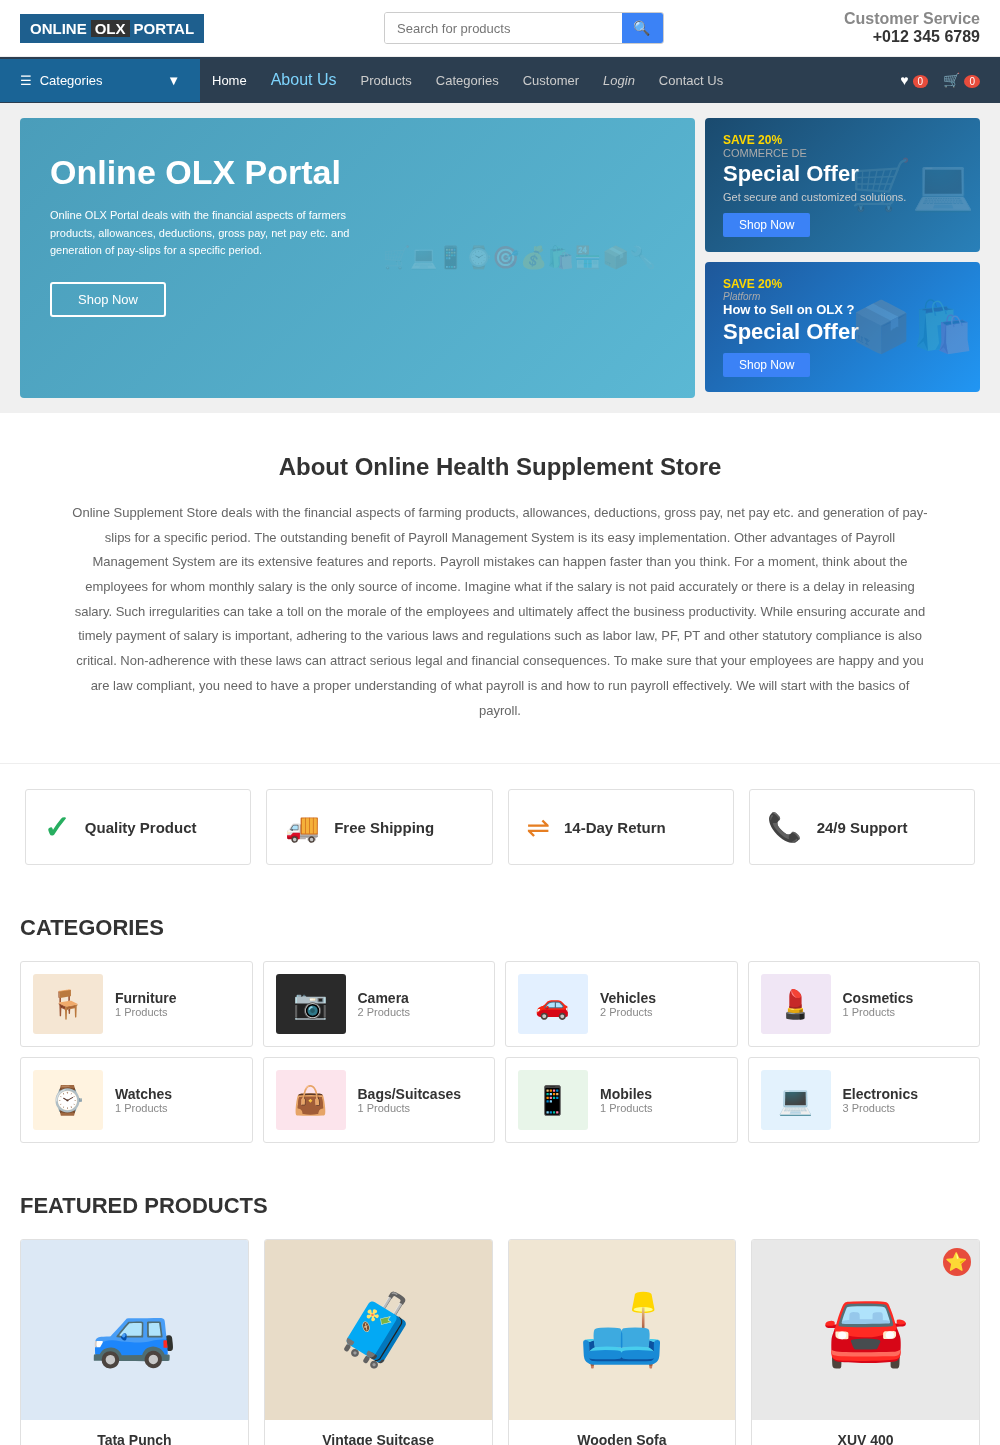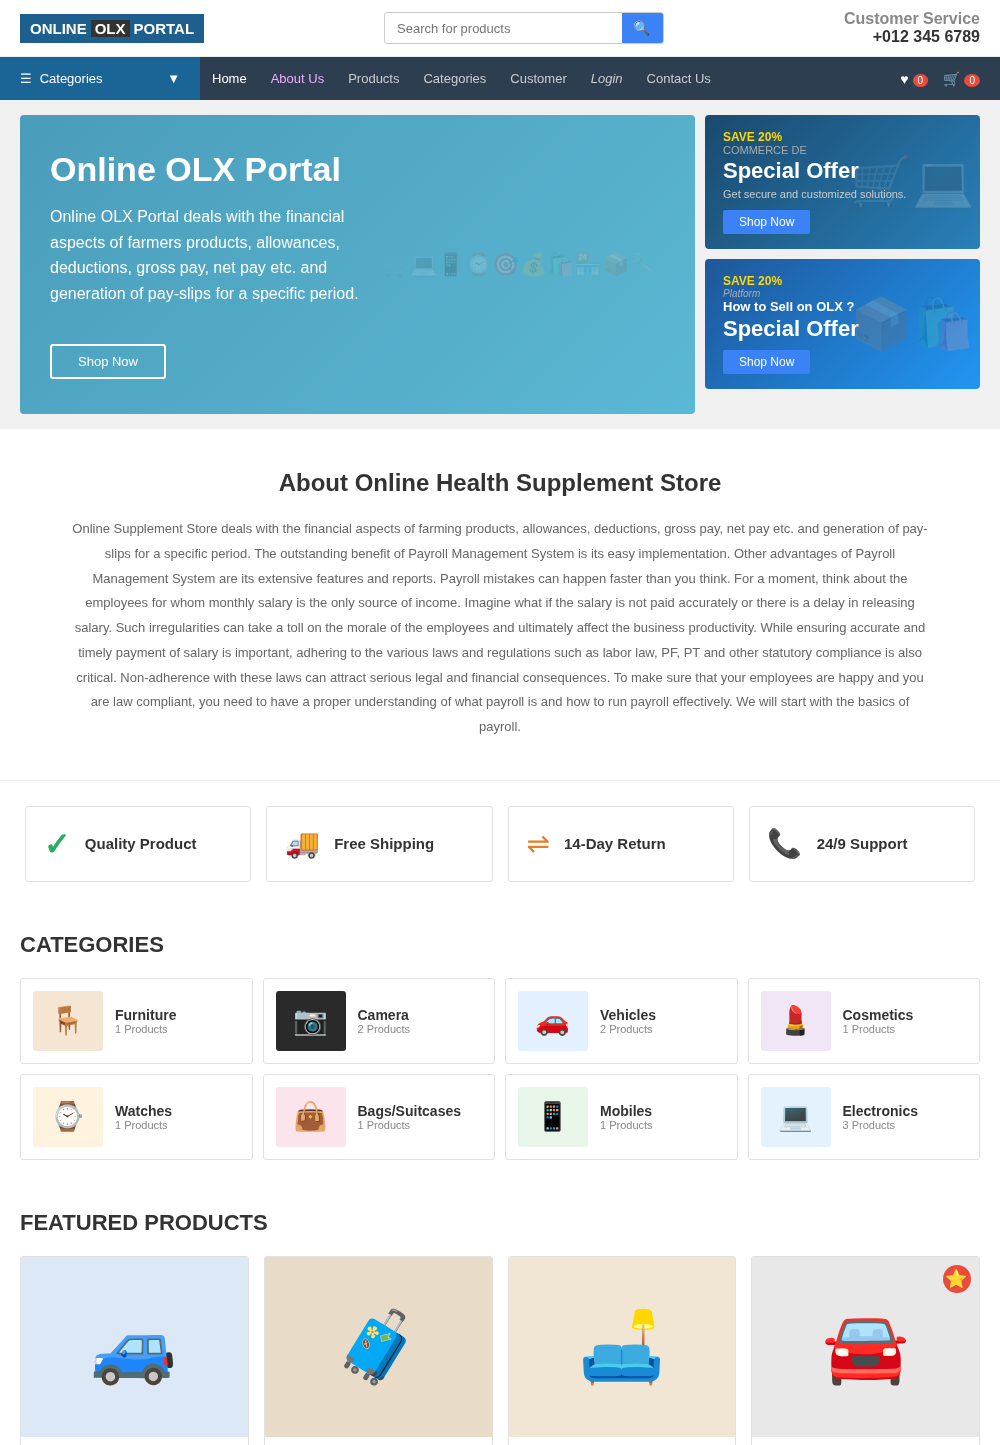--- a/index.html
+++ b/index.html
@@ -25,38 +25,38 @@
 </div>
 
 <nav style="background:#2c3e50; display:flex; align-items:center;">
   <div style="background:#1a6496; color:#fff; padding:14px 20px; display:flex; align-items:center; gap:8px; font-size:13px; min-width:200px; cursor:pointer;">
     <span>☰</span>
     <span>Categories</span>
     <span style="margin-left:auto;">▼</span>
   </div>
   <div style="display:flex; align-items:center; flex:1;">
     <a href="#" style="color:#fff; text-decoration:none; padding:14px 12px; font-size:13px;">Home</a>
-    <a href="#" style="color:#f0abfc; text-decoration:none; padding:14px 12px; font-size:13px;">About Us</a>
+    <a href="#" style="color:#7dd3fc; text-decoration:none; padding:14px 12px; font-size:16px;">About Us</a>
     <a href="#" style="color:#ccc; text-decoration:none; padding:14px 12px; font-size:13px;">Products</a>
     <a href="#" style="color:#ccc; text-decoration:none; padding:14px 12px; font-size:13px;">Categories</a>
     <a href="#" style="color:#ccc; text-decoration:none; padding:14px 12px; font-size:13px;">Customer</a>
     <a href="#" style="color:#ccc; text-decoration:none; padding:14px 12px; font-size:13px;font-style:italic;">Login</a>
     <a href="#" style="color:#ccc; text-decoration:none; padding:14px 12px; font-size:13px;">Contact Us</a>
   </div>
   <div style="display:flex; align-items:center; gap:15px; padding-right:20px; color:#fff;">
     <span style="cursor:pointer;">♥ <span style="background:#e74c3c; color:#fff; border-radius:50%; font-size:10px; padding:1px 5px;">0</span></span>
     <span style="cursor:pointer;">🛒 <span style="background:#e74c3c; color:#fff; border-radius:50%; font-size:10px; padding:1px 5px;">0</span></span>
   </div>
 </nav>
 
 <div style="display:flex; gap:10px; padding:15px 20px; background:#f0f0f0;">
   <div style="flex:1; background:linear-gradient(135deg,#4a9dba,#5bb8d4); border-radius:4px; padding:35px 30px; color:#fff; position:relative; min-height:280px; overflow:hidden;">
     <div style="position:absolute; right:0; top:0; bottom:0; width:350px; opacity:0.15; display:flex; flex-wrap:wrap; gap:5px; align-items:center; justify-content:center; font-size:22px;">🛒💻📱⌚🎯💰🛍️🏪📦🔧</div>
     <h1 style="font-size:34px; font-weight:bold; margin-bottom:15px;">Online OLX Portal</h1>
-    <p style="font-size:16px; line-height:1.6; max-width:320px; margin-bottom:38px;">Online OLX Portal deals with the financial aspects of farmers products, allowances, deductions, gross pay, net pay etc. and generation of pay-slips for a specific period.</p>
+    <p style="font-size:11px; line-height:1.6; max-width:320px; margin-bottom:22px;">Online OLX Portal deals with the financial aspects of farmers products, allowances, deductions, gross pay, net pay etc. and generation of pay-slips for a specific period.</p>
     <button style="background:transparent; border:2px solid #fff; color:#fff; padding:8px 26px; cursor:pointer; font-size:13px; border-radius:3px;">Shop Now</button>
   </div>
   <div style="display:flex; flex-direction:column; gap:10px; width:275px;">
     <div style="background:linear-gradient(135deg,#1a4a6e,#2980b9); border-radius:4px; padding:15px 18px; color:#fff; min-height:130px; position:relative; overflow:hidden;">
       <div style="position:absolute; right:5px; top:0; bottom:0; display:flex; align-items:center; font-size:50px; opacity:0.2;">🛒💻</div>
       <div style="font-size:12px; color:#ffd700; font-weight:bold;">SAVE 20%</div>
       <div style="font-size:11px; color:#aaa; margin-bottom:2px;">COMMERCE DE</div>
       <div style="font-size:22px; font-weight:bold; margin-bottom:4px;">Special Offer</div>
       <div style="font-size:11px; color:#ccc; margin-bottom:10px;">Get secure and customized solutions.</div>
       <button style="background:#3b82f6; border:none; color:#fff; padding:5px 16px; cursor:pointer; font-size:12px; border-radius:2px;">Shop Now</button>

